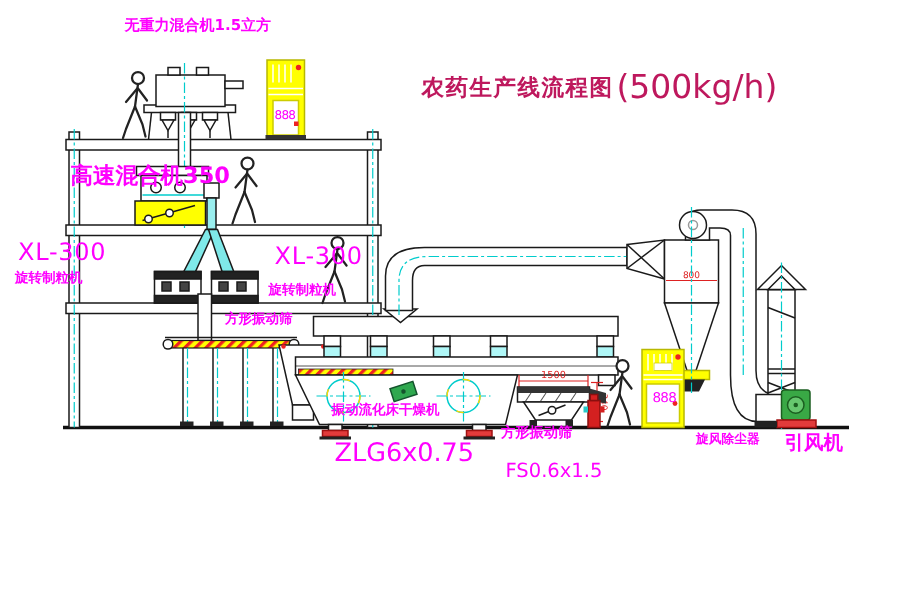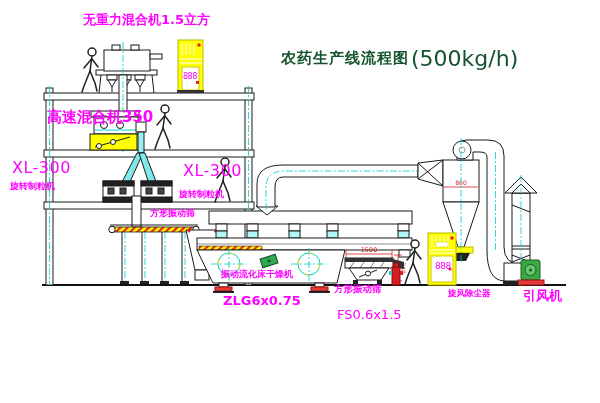--- a/index.html
+++ b/index.html
@@ -1,20 +1,20 @@
 <!DOCTYPE html>
 <html><head>
 <meta charset="utf-8">
 <style>
   html,body{margin:0;padding:0;background:#fff;}
   .canvas{position:relative;width:600px;height:403px;background:#ffffff;overflow:hidden;
           font-family:"DejaVu Sans",sans-serif;}
   .canvas svg{position:absolute;left:0;top:0;}
   .lbl{position:absolute;color:#FF00FF;line-height:1;white-space:nowrap;font-weight:bold;}
-  .title{position:absolute;left:281px;top:46px;color:#14532d;white-space:nowrap;}
+  .title{position:absolute;left:281px;top:46px;color:#be185d;white-space:nowrap;}
   .title .zh{font-size:15px;font-weight:bold;letter-spacing:1px;vertical-align:middle;}
   .title .cap{font-size:22px;font-weight:400;margin-left:2px;vertical-align:middle;}
   .disp{position:absolute;color:#FF00FF;font-weight:normal;line-height:1;letter-spacing:-.5px;}
   .cl{stroke:#00CCCC;stroke-width:.8;stroke-dasharray:7 2 2 2;fill:none;}
 </style>
 </head>
 <body>
 
 <div class="canvas">
 
@@ -291,30 +291,30 @@
   <use href="#personDef" transform="translate(79,47)"></use>
   <use href="#personDef" transform="translate(152,104)"></use>
   <use href="#personDef" transform="translate(212,157)"></use>
   <use href="#personDef" transform="translate(402,239)"></use>
 </svg>
 
 <div class="title">
   <span class="zh">农药生产线流程图</span><span class="cap">(500kg/h)</span>
 </div>
 
-<div class="lbl" style="left:83px;top:13px;font-size:13px">无重力混合机1.5立方</div>
+<div class="lbl" style="left:83px;top:13px;font-size:10px">无重力混合机1.5立方</div>
 <div class="lbl" style="left:47px;top:110px;font-size:15px">高速混合机350</div>
 <div class="lbl" style="left:12px;top:160px;font-size:16px;letter-spacing:.5px;font-weight:400">XL-300</div>
 <div class="lbl" style="left:10px;top:182px;font-size:9px">旋转制粒机</div>
 <div class="lbl" style="left:183px;top:163px;font-size:16px;letter-spacing:.5px;font-weight:400">XL-300</div>
 <div class="lbl" style="left:179px;top:190px;font-size:9px">旋转制粒机</div>
 <div class="lbl" style="left:150px;top:209px;font-size:9px">方形振动筛</div>
 <div class="lbl" style="left:221px;top:270px;font-size:9px">振动流化床干燥机</div>
-<div class="lbl" style="left:223px;top:294px;font-size:13px;font-weight:700">ZLG6x0.75</div>
+<div class="lbl" style="left:223px;top:294px;font-size:17px;font-weight:400">ZLG6x0.75</div>
 <div class="lbl" style="left:334px;top:284px;font-size:9.5px">方形振动筛</div>
 <div class="lbl" style="left:337px;top:308px;font-size:13px;font-weight:400">FS0.6x1.5</div>
-<div class="lbl" style="left:448px;top:289px;font-size:8.5px">旋风除尘器</div>
+<div class="lbl" style="left:464px;top:289px;font-size:8.5px">旋风除尘器</div>
 <div class="lbl" style="left:523px;top:289px;font-size:13px">引风机</div>
 
 <div class="disp" style="left:183px;top:73px;font-size:8px">888</div>
 <div class="disp" style="left:435px;top:262px;font-size:9px">888</div>
 
 </div>
 
 </body></html>

